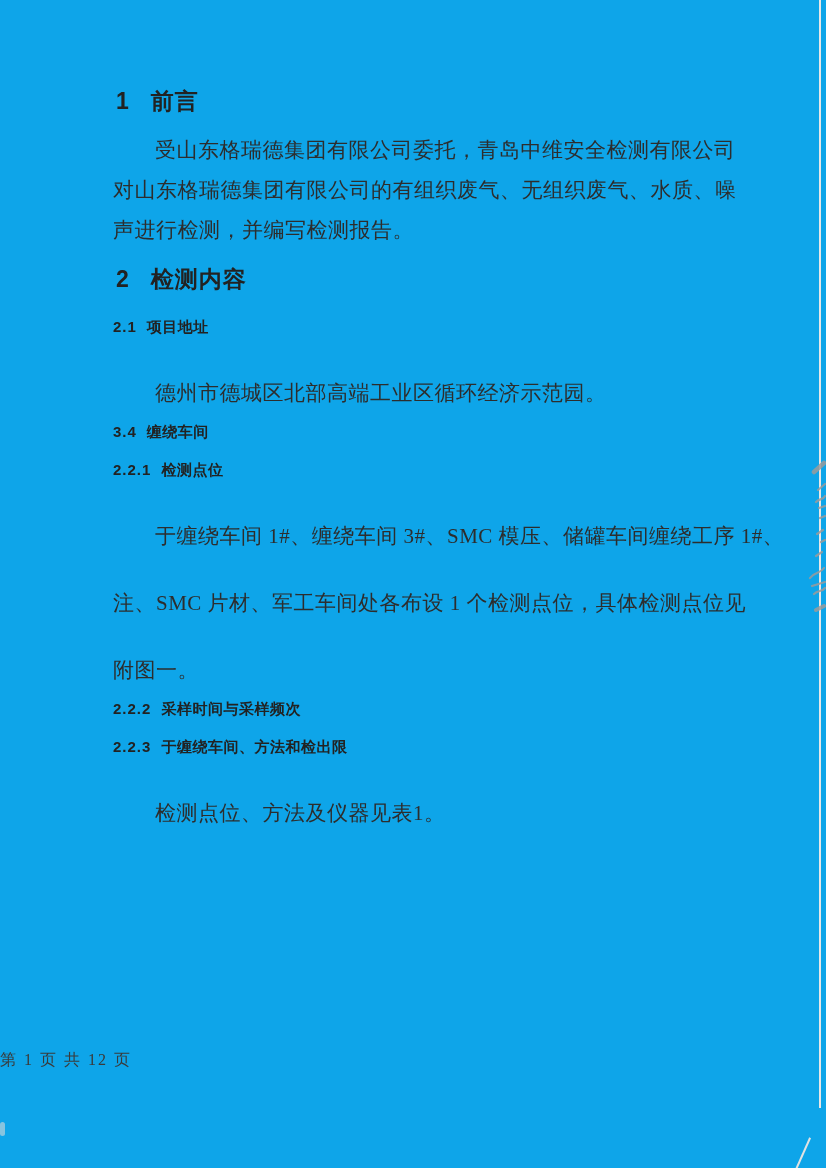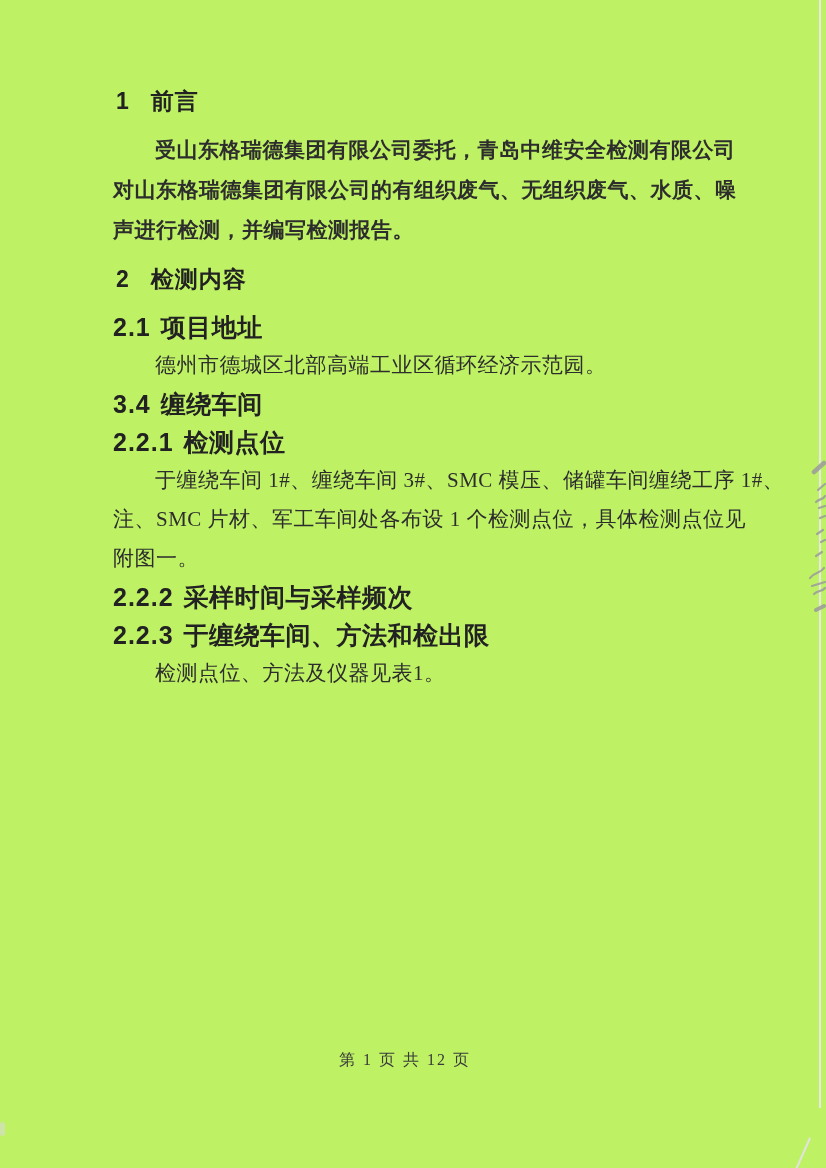--- a/index.html
+++ b/index.html
@@ -7,72 +7,71 @@
     padding: 0;
     width: 826px;
     height: 1168px;
     background: #ffffff;
     overflow: hidden;
   }
   .page {
     position: relative;
     width: 826px;
     height: 1168px;
-    background: #bef264;
+    background: #0ea5e9;
     font-family: "Liberation Serif", "DejaVu Serif", serif;
     color: #2d2d2d;
   }
   .content {
     position: absolute;
     left: 113px;
     top: 84px;
     width: 598px;
   }
   h1.sec {
     font-family: "Liberation Sans", "DejaVu Sans", sans-serif;
     font-weight: 700;
     font-size: 23px;
     line-height: 34px;
     margin: 0 0 12px 3px;
     color: #222222;
     letter-spacing: 1px;
   }
-  h1.sec + * { margin-top: 0; font-weight: bold; }
+  h1.sec + * { margin-top: 0; }
   h1.sec.later { margin-top: 12px; }
   h1.sec .num { display: inline-block; margin-right: 21px; font-weight: 600; }
   h2.sec {
     font-family: "Liberation Sans", "DejaVu Sans", sans-serif;
     font-weight: 700;
-    font-size: 25px;
+    font-size: 15px;
     line-height: 38px;
     margin: 0;
     color: #222222;
     letter-spacing: 0.5px;
   }
   h2.sec .num { display: inline-block; margin-right: 10px; font-weight: 600; letter-spacing: 1px; }
   .para { margin: 0; font-size: 21px; }
   .para .line {
     display: block;
     line-height: 40px;
     height: 40px;
     text-align: justify;
     text-justify: inter-character;
     overflow: visible;
     white-space: nowrap;
     letter-spacing: 0.5px;
   }
-  .para.tight .line { line-height: 39px; height: 39px; }
+  .para.tight .line { line-height: 39px; height: 39px; margin-top: 28px; }
   .para .line.full { text-align-last: justify; }
   .para .line.indent { text-indent: 42px; }
   .footer {
     position: absolute;
     left: 0;
     top: 1050px;
     width: 810px;
-    text-align: center;
     font-size: 16px;
     color: #3a3a3a;
     letter-spacing: 2px;
   }
   .scan-edge {
     position: absolute;
     left: 819px;
     top: 0;
     width: 2px;
     height: 1108px;

